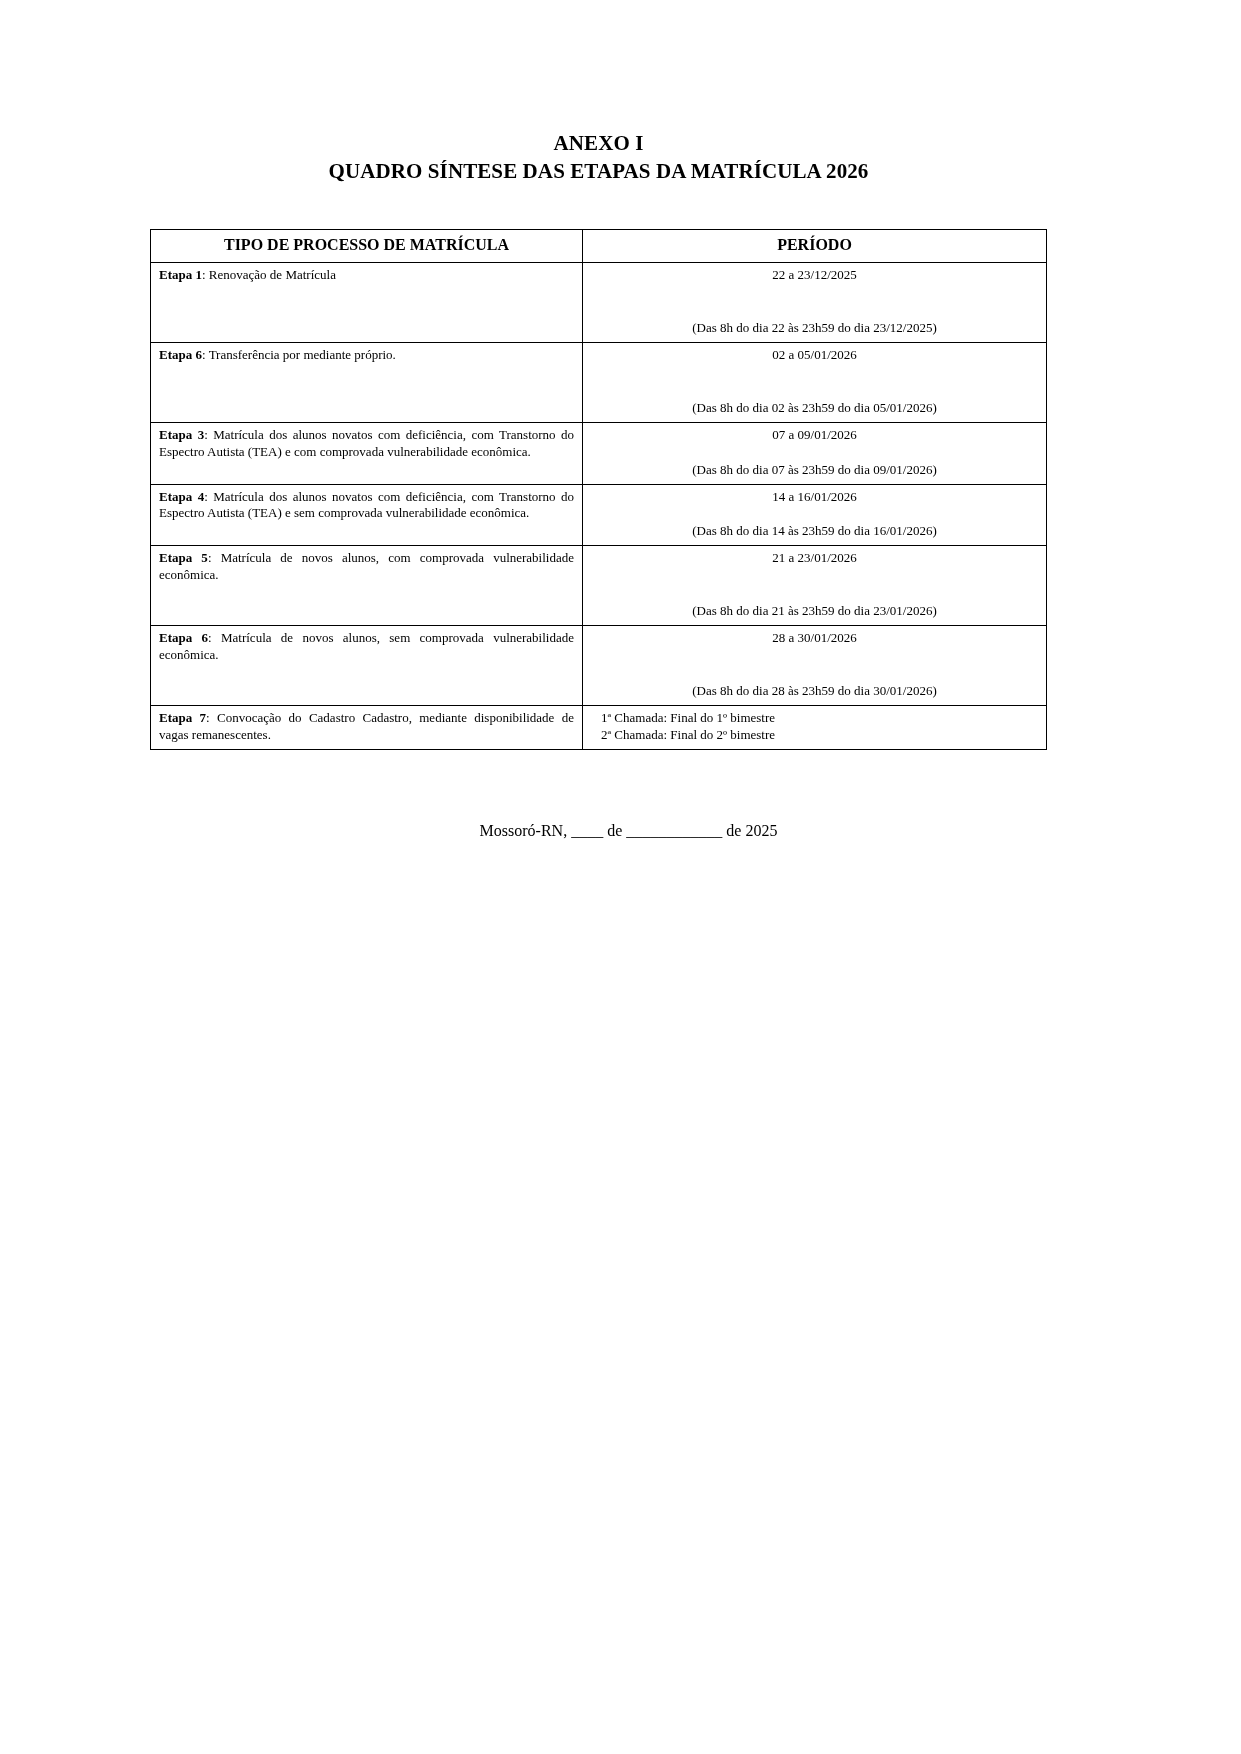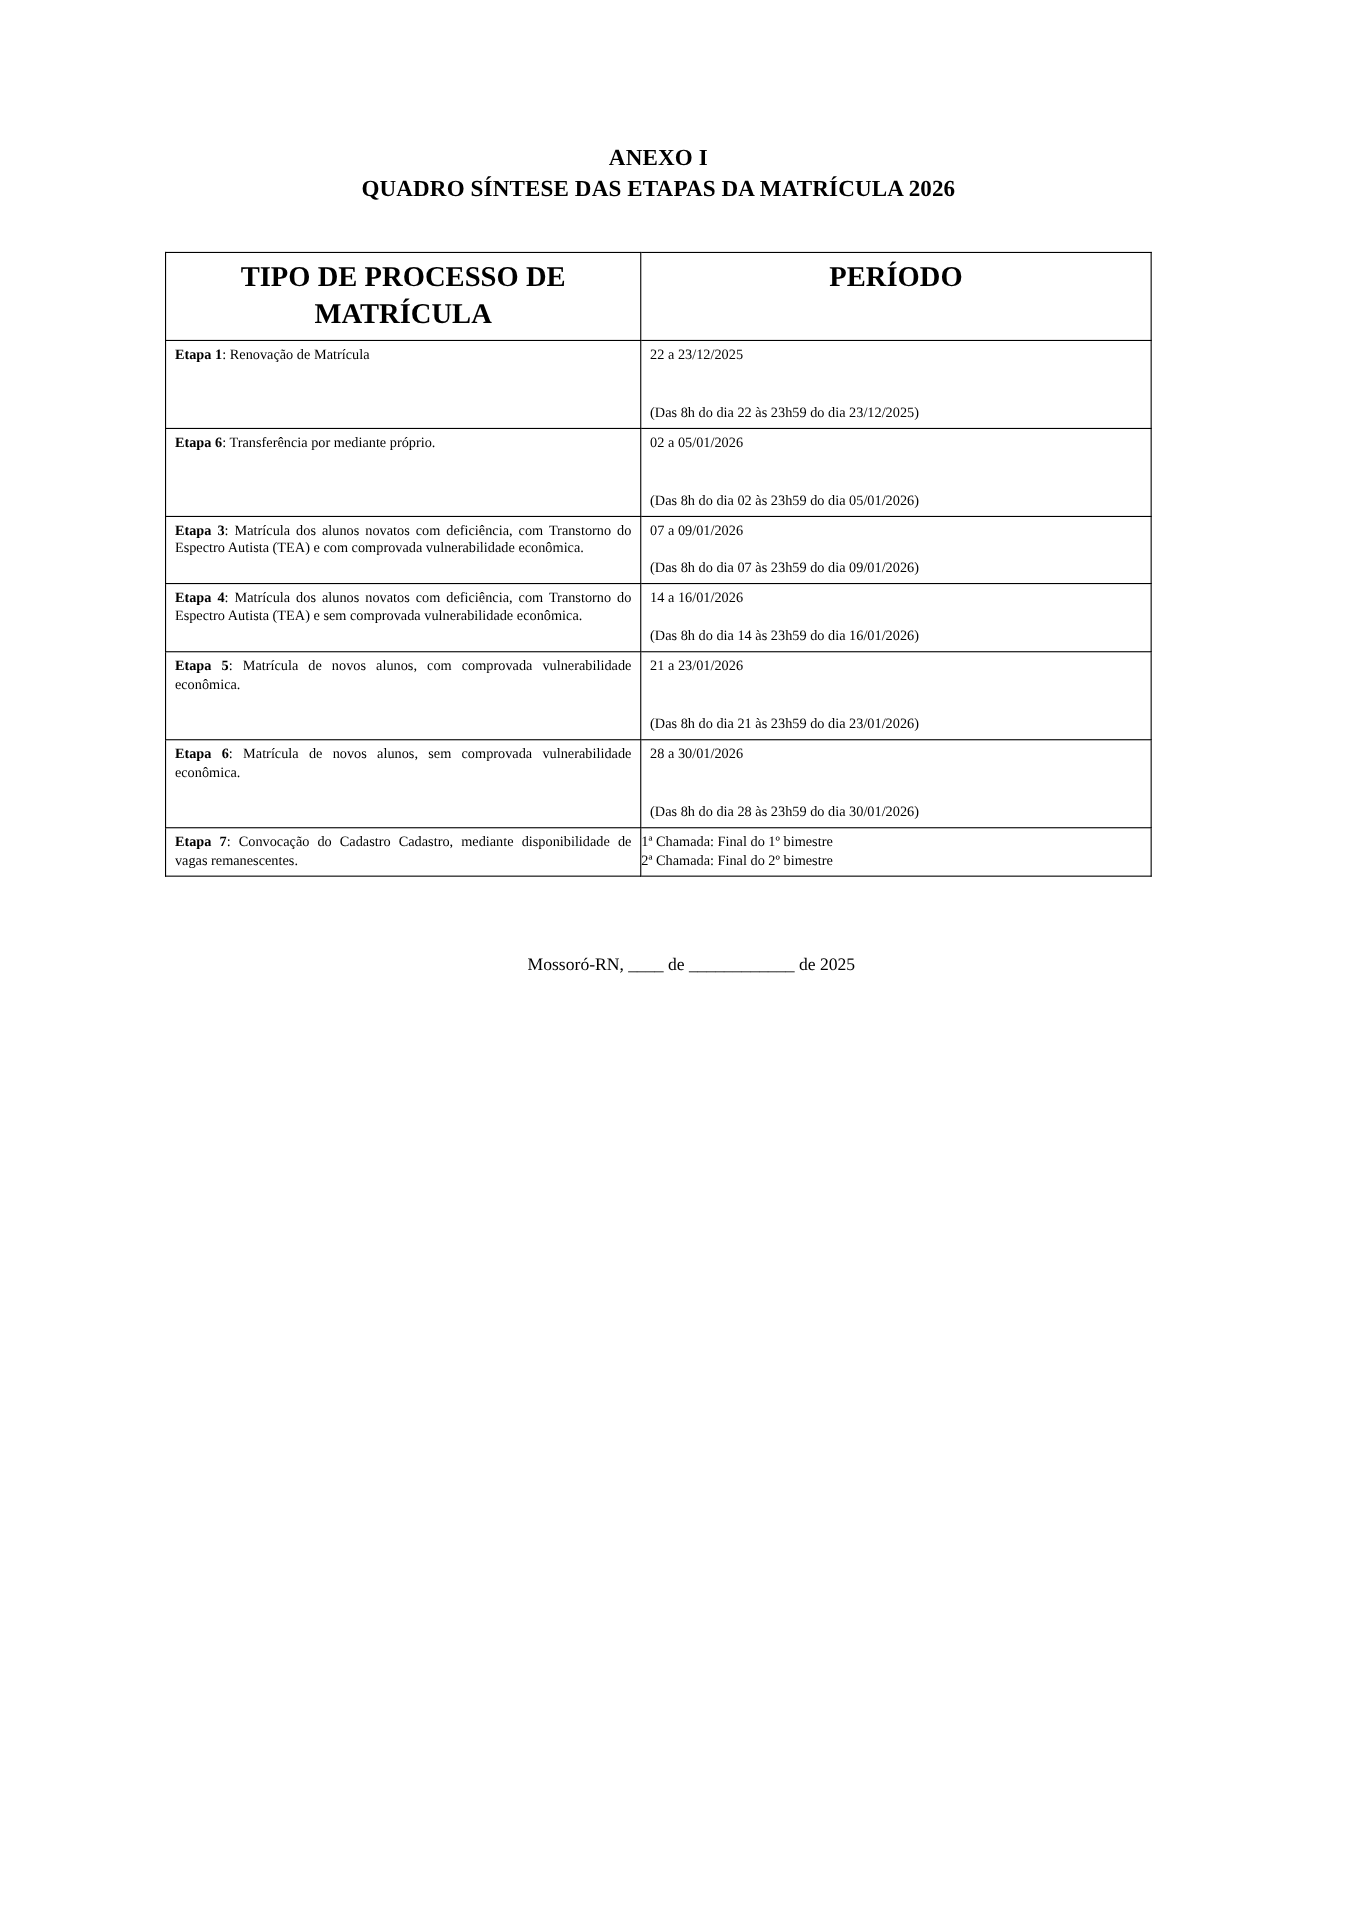--- a/index.html
+++ b/index.html
@@ -40,41 +40,42 @@
   table.etapas td, table.etapas th {
     border: 1px solid #000000;
     vertical-align: top;
     padding: 4px 8px 5px 8px;
     font-size: 13px;
     line-height: 1.30;
   }
   table.etapas th {
     text-align: center;
     font-weight: bold;
-    font-size: 26px;
+    font-size: 16px;
     padding: 5px 8px 6px 8px;
   }
   th.col-tipo { width: 415px; text-align: left; padding-left: 9px; }
   th.col-periodo { width: 447px; }
   td.tipo {
     text-align: justify;
     text-align-last: left;
     hyphens: none;
   }
   td.tipo .lab { font-weight: bold; }
   td.periodo {
+    text-align: center;
     padding-left: 6px;
     padding-right: 6px;
   }
   td.periodo .main { display: block; }
   td.periodo .sub { display: block; margin-top: 36px; }
   td.periodo.tight .sub { margin-top: 18px; }
   td.periodo.left {
     text-align: left;
-    padding-left: 0;
+    padding-left: 18px;
   }
   td.periodo.left .main,
   td.periodo.left .sub {
     display: block;
     margin-top: 0;
   }
   .signature {
     margin-top: 72px;
     text-align: center;
     font-size: 16px;

